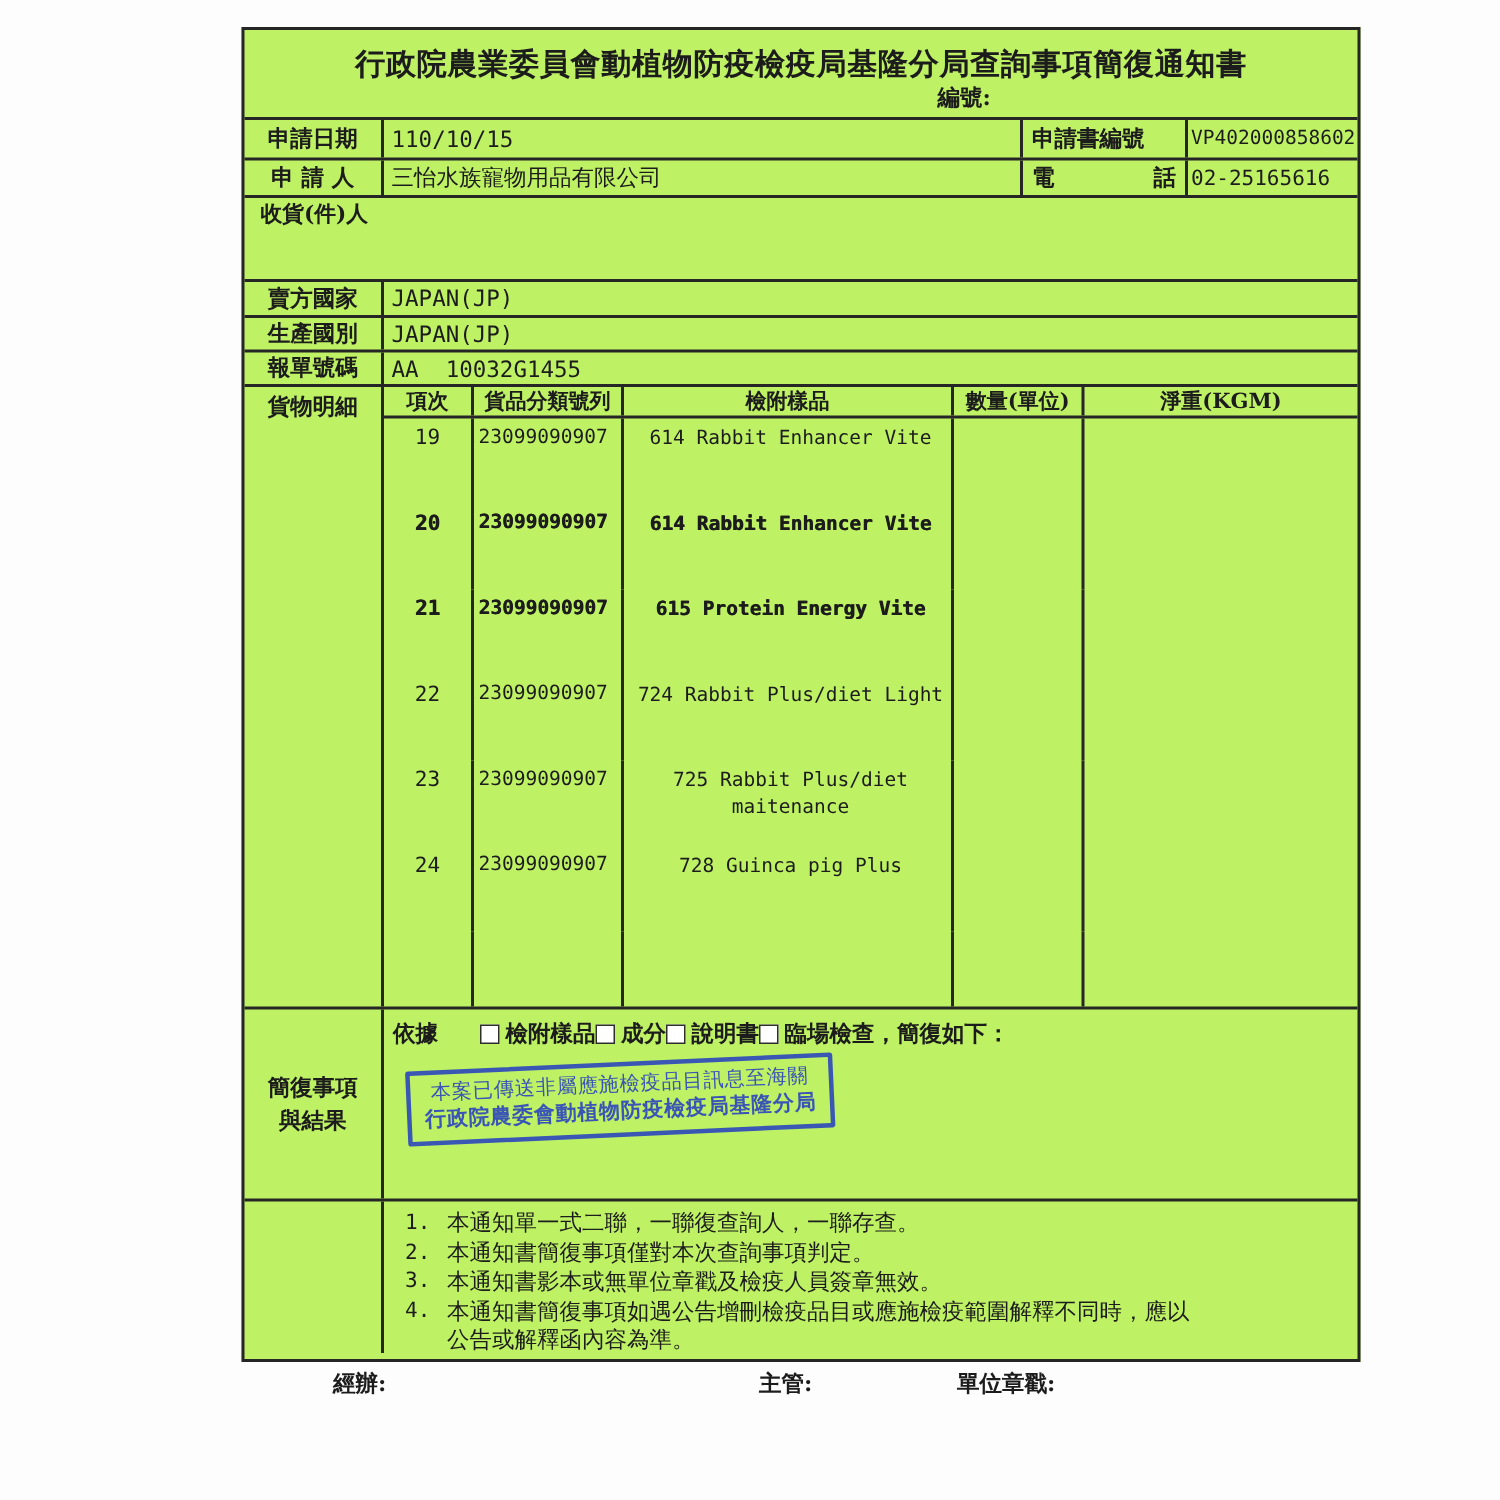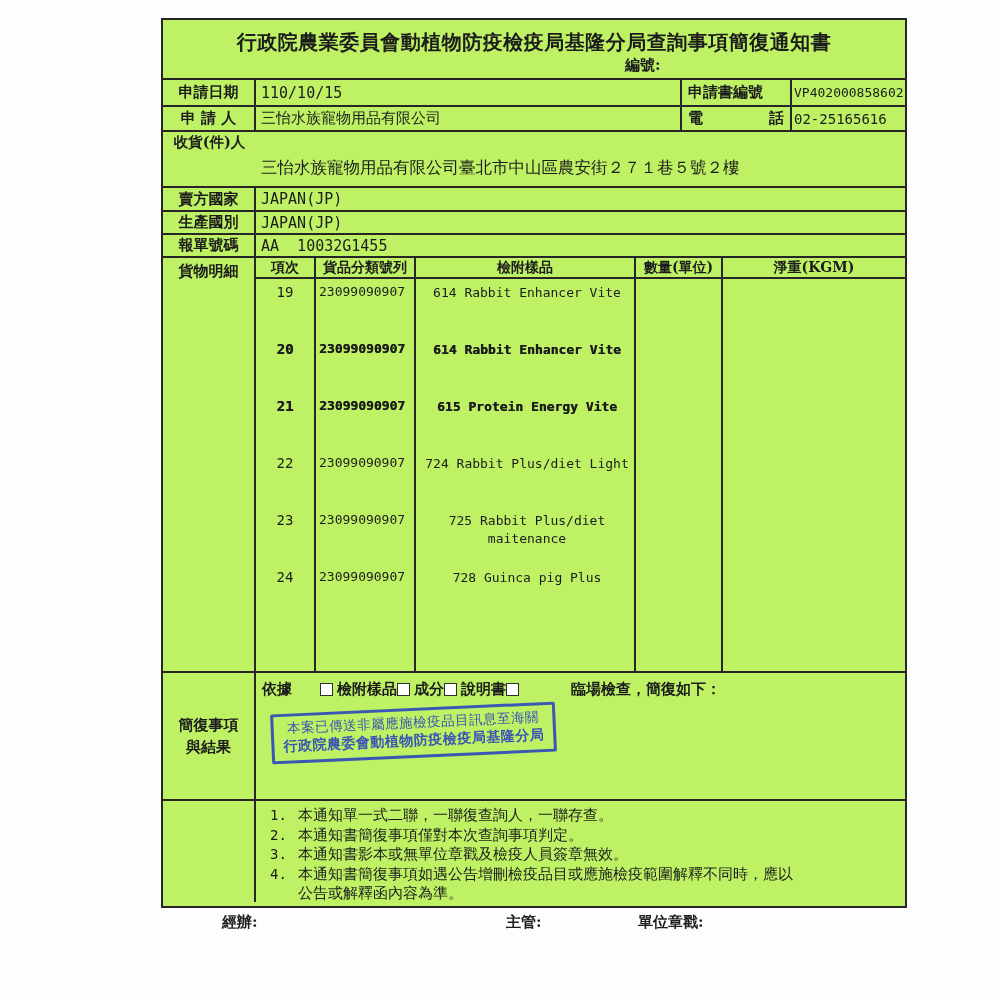--- a/index.html
+++ b/index.html
@@ -89,21 +89,21 @@
     width:93px; flex:0 0 93px; border-right:2px solid #262626;
     display:flex; flex-direction:column; align-items:center; justify-content:center;
     font-size:15px; font-weight:bold; line-height:1.5;
   }
   .reply-right { flex:1 1 auto; position:relative; }
   .basis-line { display:flex; align-items:center; padding:7px 0 0 6px;
     font-size:15px; font-weight:bold; white-space:nowrap; }
   .basis-kw { margin-right:28px; }
   .opt { display:flex; align-items:center; }
   .opt + .opt { margin-left:0; }
-  .opt1 { margin-left:0; } .opt2 { margin-left:26px; } .opt3 { margin-left:14px; } .opt4 { margin-left:24px;gap:48px; }
+  .opt1 { margin-left:0; } .opt2 { margin-left:26px; } .opt3 { margin-left:14px; } .opt4 { margin-left:24px; }
   .chk {
     width:13px; height:13px; border:1.5px solid #2e2e2e; display:inline-block;
     margin-right:4px; background:#fff; flex:0 0 13px;
   }
   .stamp {
     position:absolute; left:15px; top:35px; display:inline-block;
     border:3px solid #3b57b4; border-radius:2px; padding:3px 9px 5px;
     transform:rotate(-2.6deg); color:#3a55b6; text-align:center; white-space:nowrap;
     background:rgba(255,255,255,0);
   }
@@ -144,21 +144,20 @@
     <div class="cell-val">三怡水族寵物用品有限公司</div>
     <div class="cell-label2">
       <span>電</span>
       <span>話</span>
     </div>
     <div class="cell-val2 mono" style="font-size:14px;">02-25165616</div>
   </div>
 
   <div class="rowC">
     <div class="consignee-label">收貨(件)人</div>
-    <div class="consignee-val">三怡水族寵物用品有限公司臺北市中山區農安街２７１巷５號２樓</div>
   </div>
 
   <div class="row2 rowD">
     <div class="cell-label">賣方國家</div>
     <div class="val mono">JAPAN(JP)</div>
   </div>
 
   <div class="row2 rowE">
     <div class="cell-label">生產國別</div>
     <div class="val mono">JAPAN(JP)</div>

